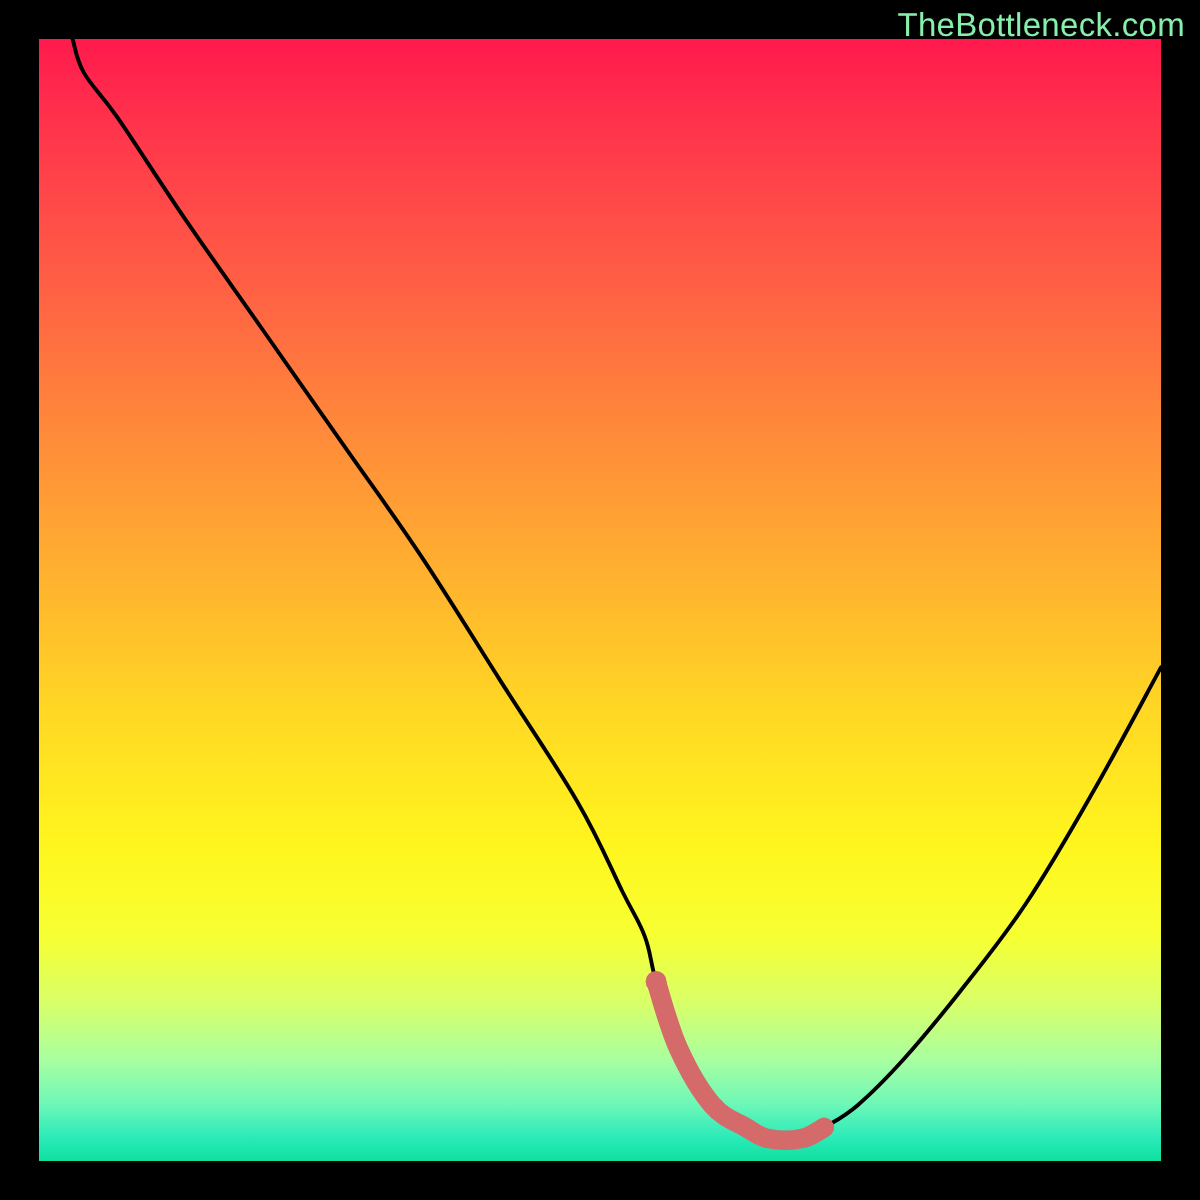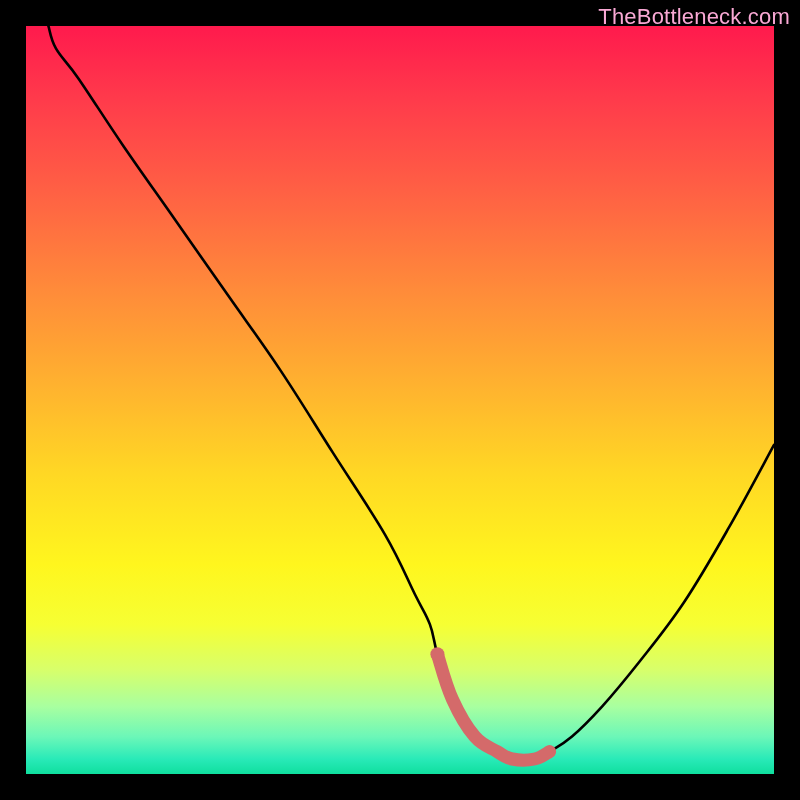--- a/index.html
+++ b/index.html
@@ -39,21 +39,21 @@
       #a8ffa0 91%,
       #6cf7b8 95%,
       #29eab8 98%,
       #0fdf9e 100%
     );
   }
   .watermark {
     position: absolute;
     top: 4px;
     right: 10px;
-    color: #f9a8d4;
+    color: #86efac;
     font-size: 22px;
     letter-spacing: 0.2px;
     font-weight: 500;
   }
   svg.curve {
     position: absolute;
     left: 0;
     top: 0;
     width: 748px;
     height: 748px;

